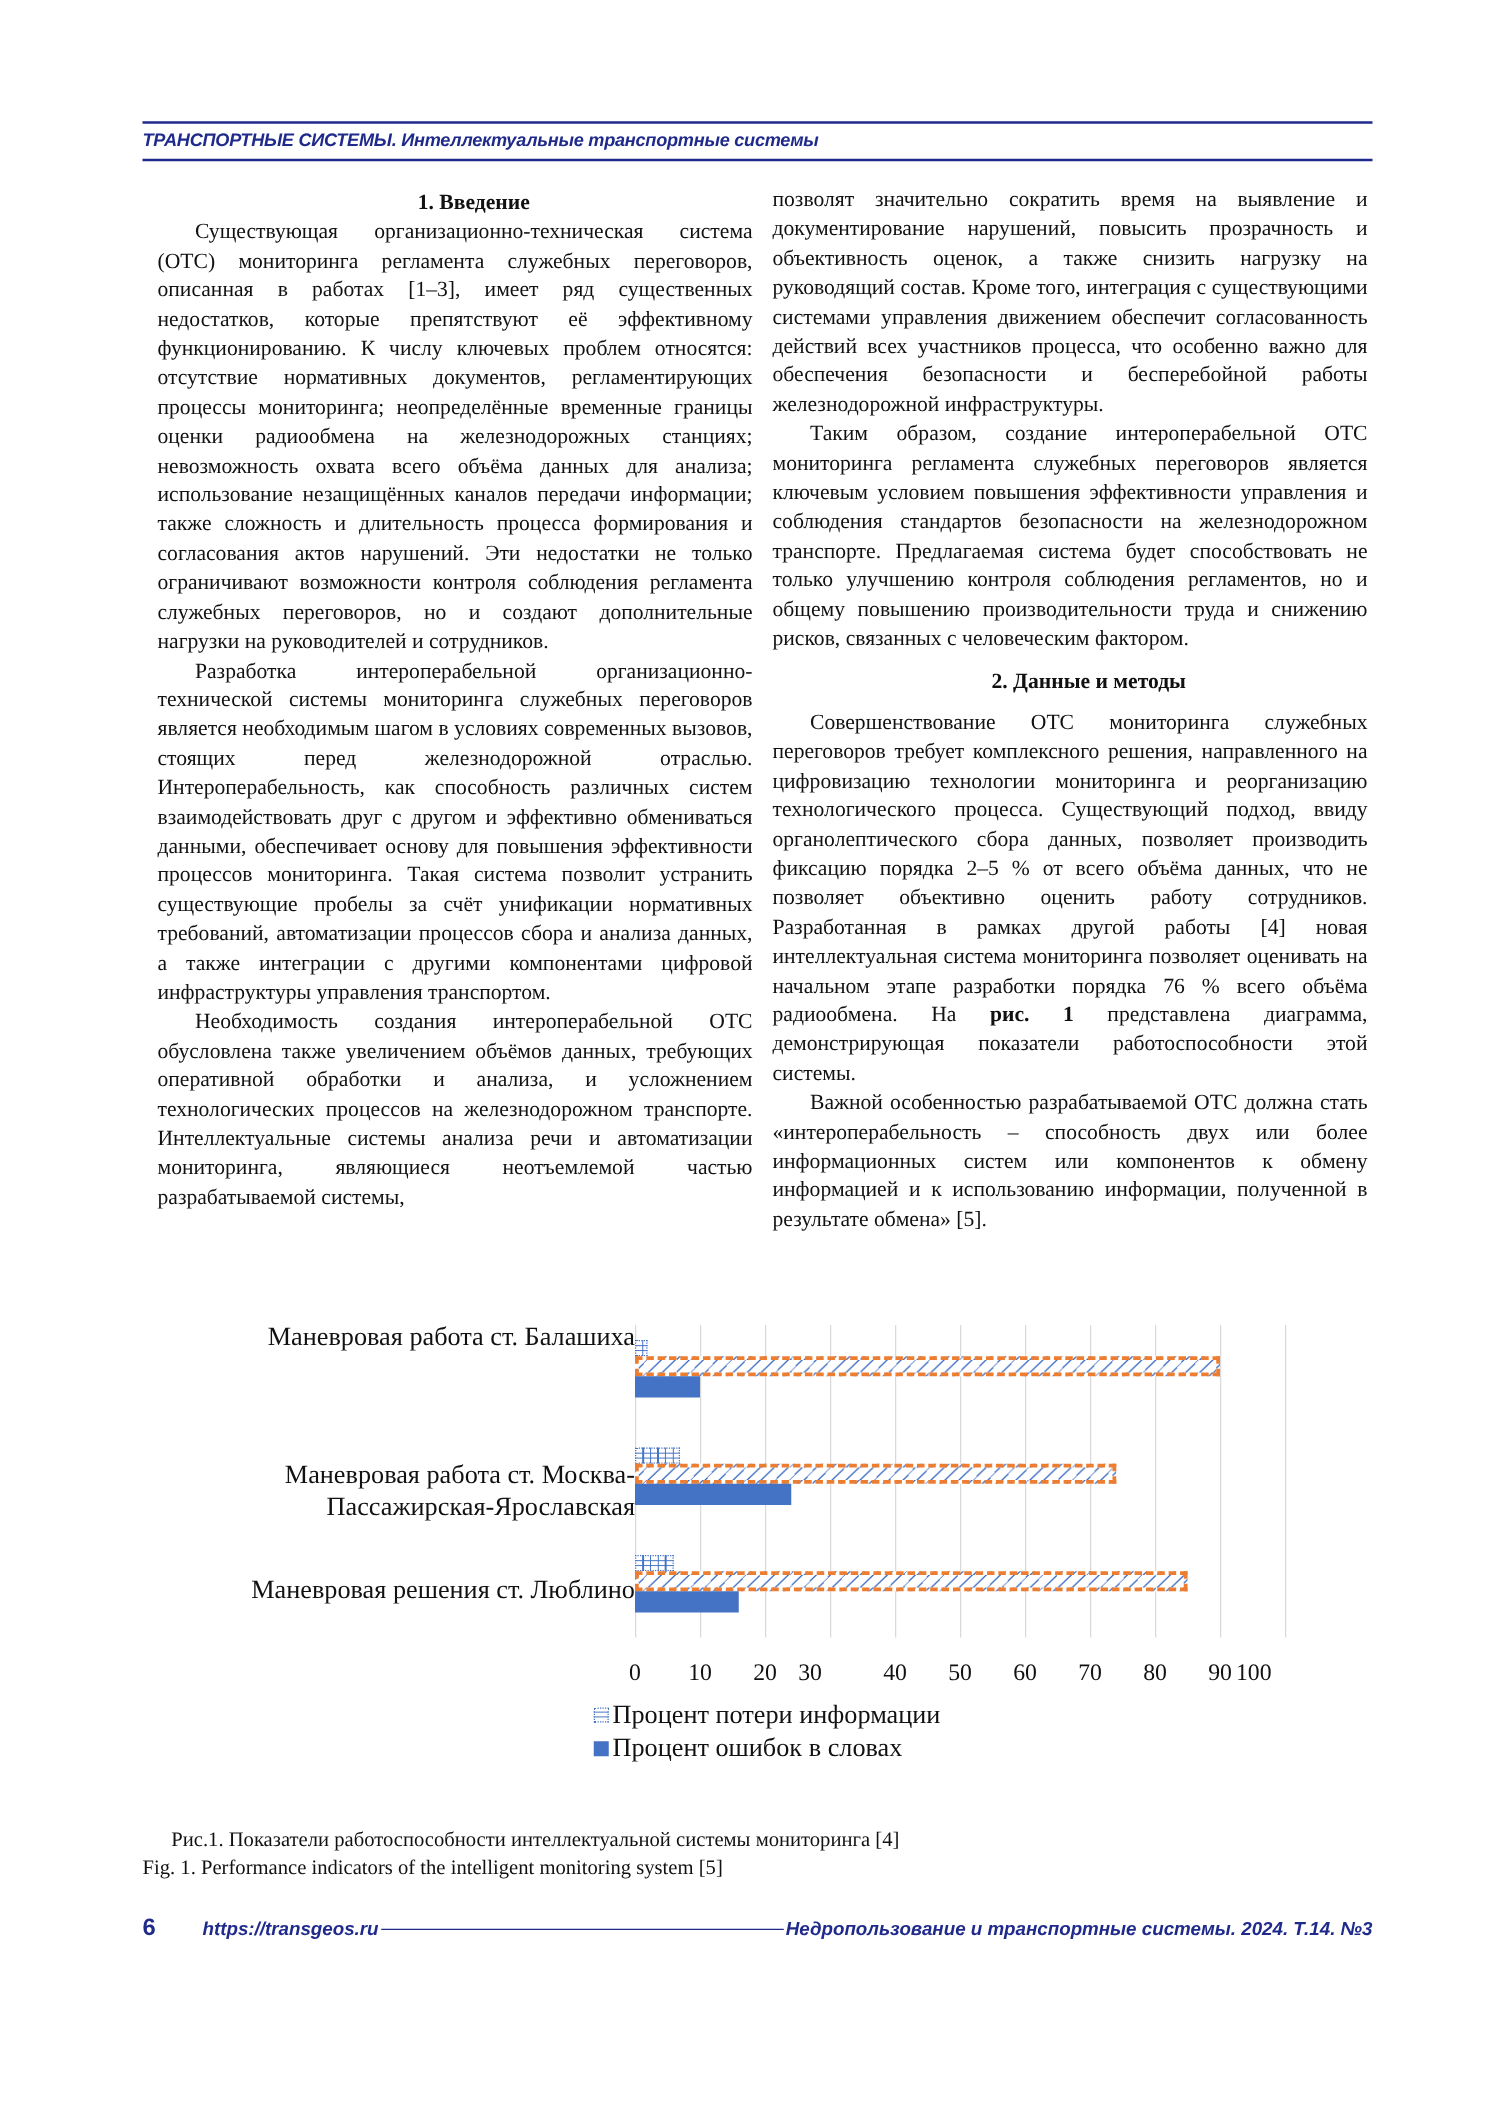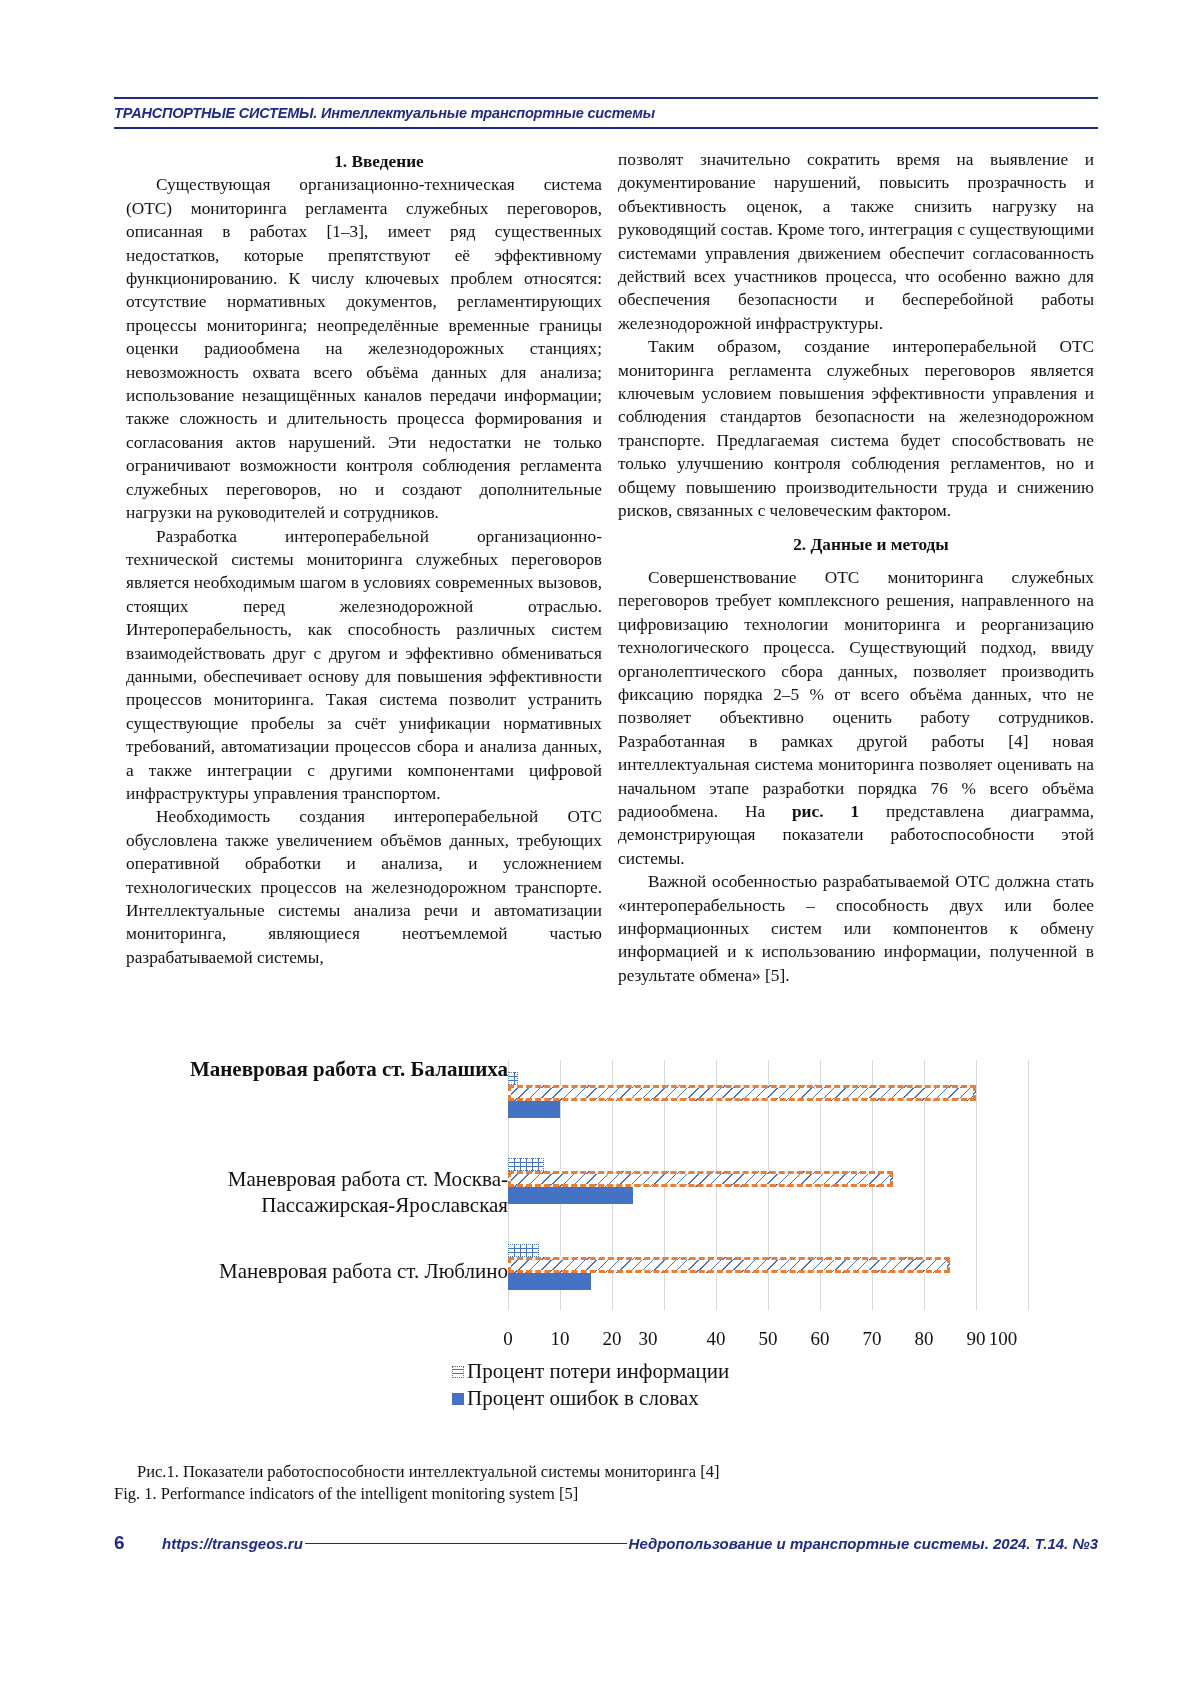--- a/index.html
+++ b/index.html
@@ -22,21 +22,21 @@
   .gridline { position: absolute; top: 0; width: 1px; height: 250px; background: #d9d9d9; }
   .tick-label { position: absolute; top: 268px; width: 40px; margin-left: -20px; text-align: center; font-size: 19px; color: #111; }
   .bar { position: absolute; left: 0; }
   .bar-loss { height: 13px; background:
       repeating-linear-gradient(0deg, transparent 0 3px, #4472c4 3px 4px),
       repeating-linear-gradient(90deg, transparent 0 5px, #4472c4 5px 6px);
       background-color: #fff; border: 1px dotted #4472c4; box-sizing: border-box; }
   .bar-correct { height: 16px; box-sizing: border-box; border: 3px dashed #ed7d31; background:
       repeating-linear-gradient(135deg, #fff 0 4px, #4472c4 4px 5px, #fff 5px 8px); }
   .bar-error { height: 17px; background: #4472c4; }
-  .legend { position: absolute; left: 352px; top: 298px; font-size: 21px; line-height: 27px; }
+  .legend { position: absolute; left: 375px; top: 298px; font-size: 21px; line-height: 27px; }
   .legend-item { display: flex; align-items: center; gap: 3px; white-space: nowrap; }
   .legend-swatch { display: inline-block; width: 12px; height: 12px; box-sizing: border-box; }
   .sw-loss { border: 1px dotted #4472c4; background: repeating-linear-gradient(0deg, transparent 0 3px, #4472c4 3px 4px); }
   .sw-correct { border-top: 3px solid #ed7d31; border-bottom: 3px solid #ed7d31; background: repeating-linear-gradient(135deg, #fff 0 3px, #4472c4 3px 4px); }
   .sw-error { background: #4472c4; }
 
   .caption { position: absolute; left: 114px; font-size: 16.5px; line-height: 20px; }
   .footer { position: absolute; left: 114px; top: 1532px; width: 984px; font-family: "Liberation Sans", sans-serif; font-style: italic; font-weight: bold; font-size: 15px; color: #1f2a8a; display: flex; align-items: center; }
   .footer .pageno { font-style: normal; font-size: 19px; width: 48px; }
   .footer .rule { flex: 1; height: 1px; background: #1f2a8a; margin: 0 2px; }
@@ -57,23 +57,23 @@
 
 <div class="column col-right">
   <p class="noindent">позволят значительно сократить время на выявление и документирование нарушений, повысить прозрачность и объективность оценок, а также снизить нагрузку на руководящий состав. Кроме того, интеграция с существующими системами управления движением обеспечит согласованность действий всех участников процесса, что особенно важно для обеспечения безопасности и бесперебойной работы железнодорожной инфраструктуры.</p>
   <p>Таким образом, создание интероперабельной ОТС мониторинга регламента служебных переговоров является ключевым условием повышения эффективности управления и соблюдения стандартов безопасности на железнодорожном транспорте. Предлагаемая система будет способствовать не только улучшению контроля соблюдения регламентов, но и общему повышению производительности труда и снижению рисков, связанных с человеческим фактором.</p>
   <p class="section-heading sec2">2.  Данные и методы</p>
   <p><span>Совершенствование ОТС мониторинга служебных переговоров требует комплексного решения, направленного на цифровизацию технологии мониторинга и реорганизацию технологического процесса. Существующий подход, ввиду органолептического сбора данных, позволяет производить фиксацию порядка 2–5 % от всего объёма данных, что не позволяет объективно оценить работу сотрудников. Разработанная в рамках другой работы [4] новая интеллектуальная система мониторинга позволяет оценивать на начальном этапе разработки порядка 76 % всего объёма радиообмена. На </span><b>рис. 1</b><span> представлена диаграмма, демонстрирующая показатели работоспособности этой системы.</span></p>
   <p>Важной особенностью разрабатываемой ОТС должна стать «интероперабельность – способность двух или более информационных систем или компонентов к обмену информацией и к использованию информации, полученной в результате обмена» [5].</p>
 </div>
 
 <div class="chart" id="chart">
-  <div class="cat-label" style="top:-4px;font-weight:bold;"><span>Маневровая работа ст. Балашиха</span></div>
+  <div class="cat-label" style="top:-4px;"><span>Маневровая работа ст. Балашиха</span></div>
   <div class="cat-label" style="top:106px;"><span>Маневровая работа ст. Москва-</span><br><span>Пассажирская-Ярославская</span></div>
-  <div class="cat-label" style="top:198px;"><span>Маневровая работа ст. Люблино</span></div>
+  <div class="cat-label" style="top:198px;"><span>Маневровая решения ст. Люблино</span></div>
 
   <div class="plot" id="plot">
       <div class="gridline" style="left: 0px;"></div>
       <div class="tick-label" style="left: 0px;">0</div>
       <div class="gridline" style="left: 52px;"></div>
       <div class="tick-label" style="left: 52px;">10</div>
       <div class="gridline" style="left: 104px;"></div>
       <div class="tick-label" style="left: 104px;">20</div>
       <div class="gridline" style="left: 156px;"></div>
       <div class="tick-label" style="left: 140px;">30</div>

